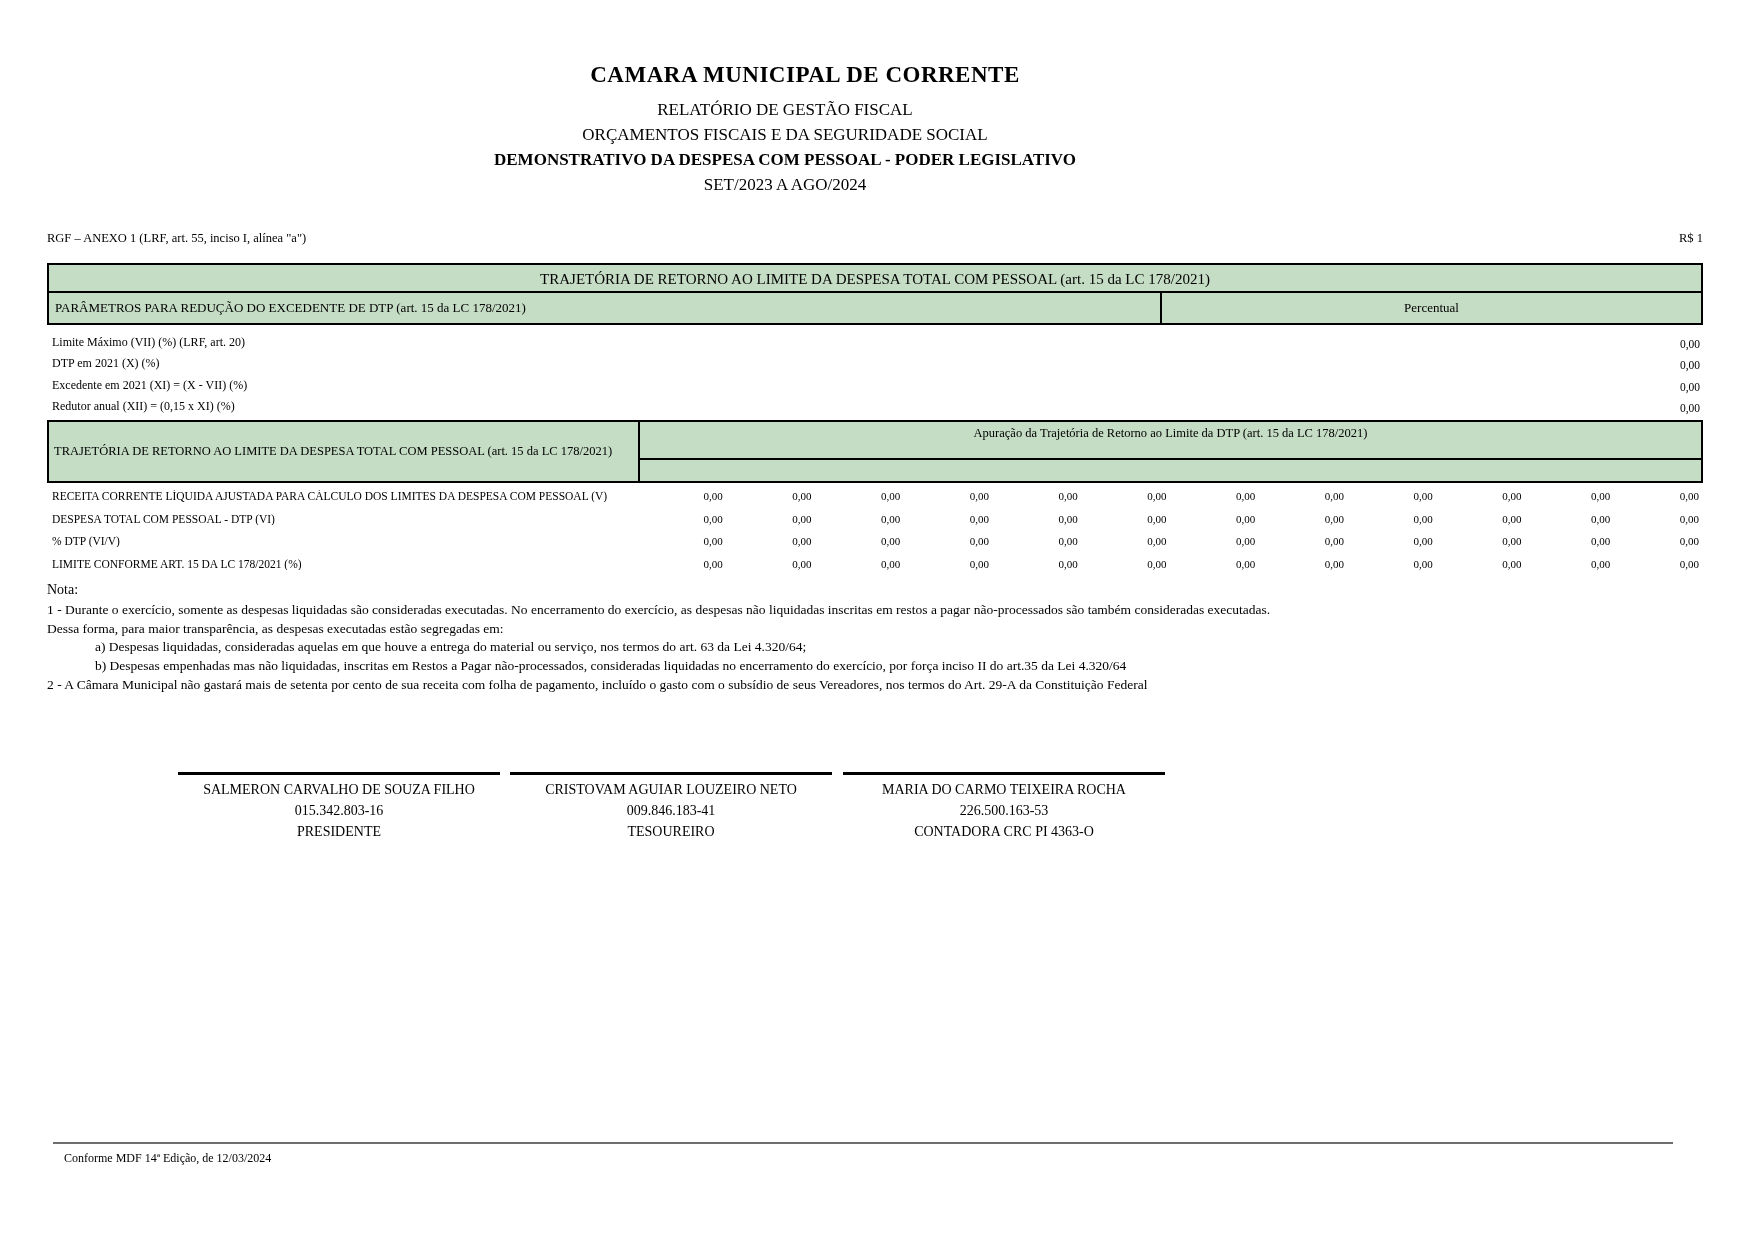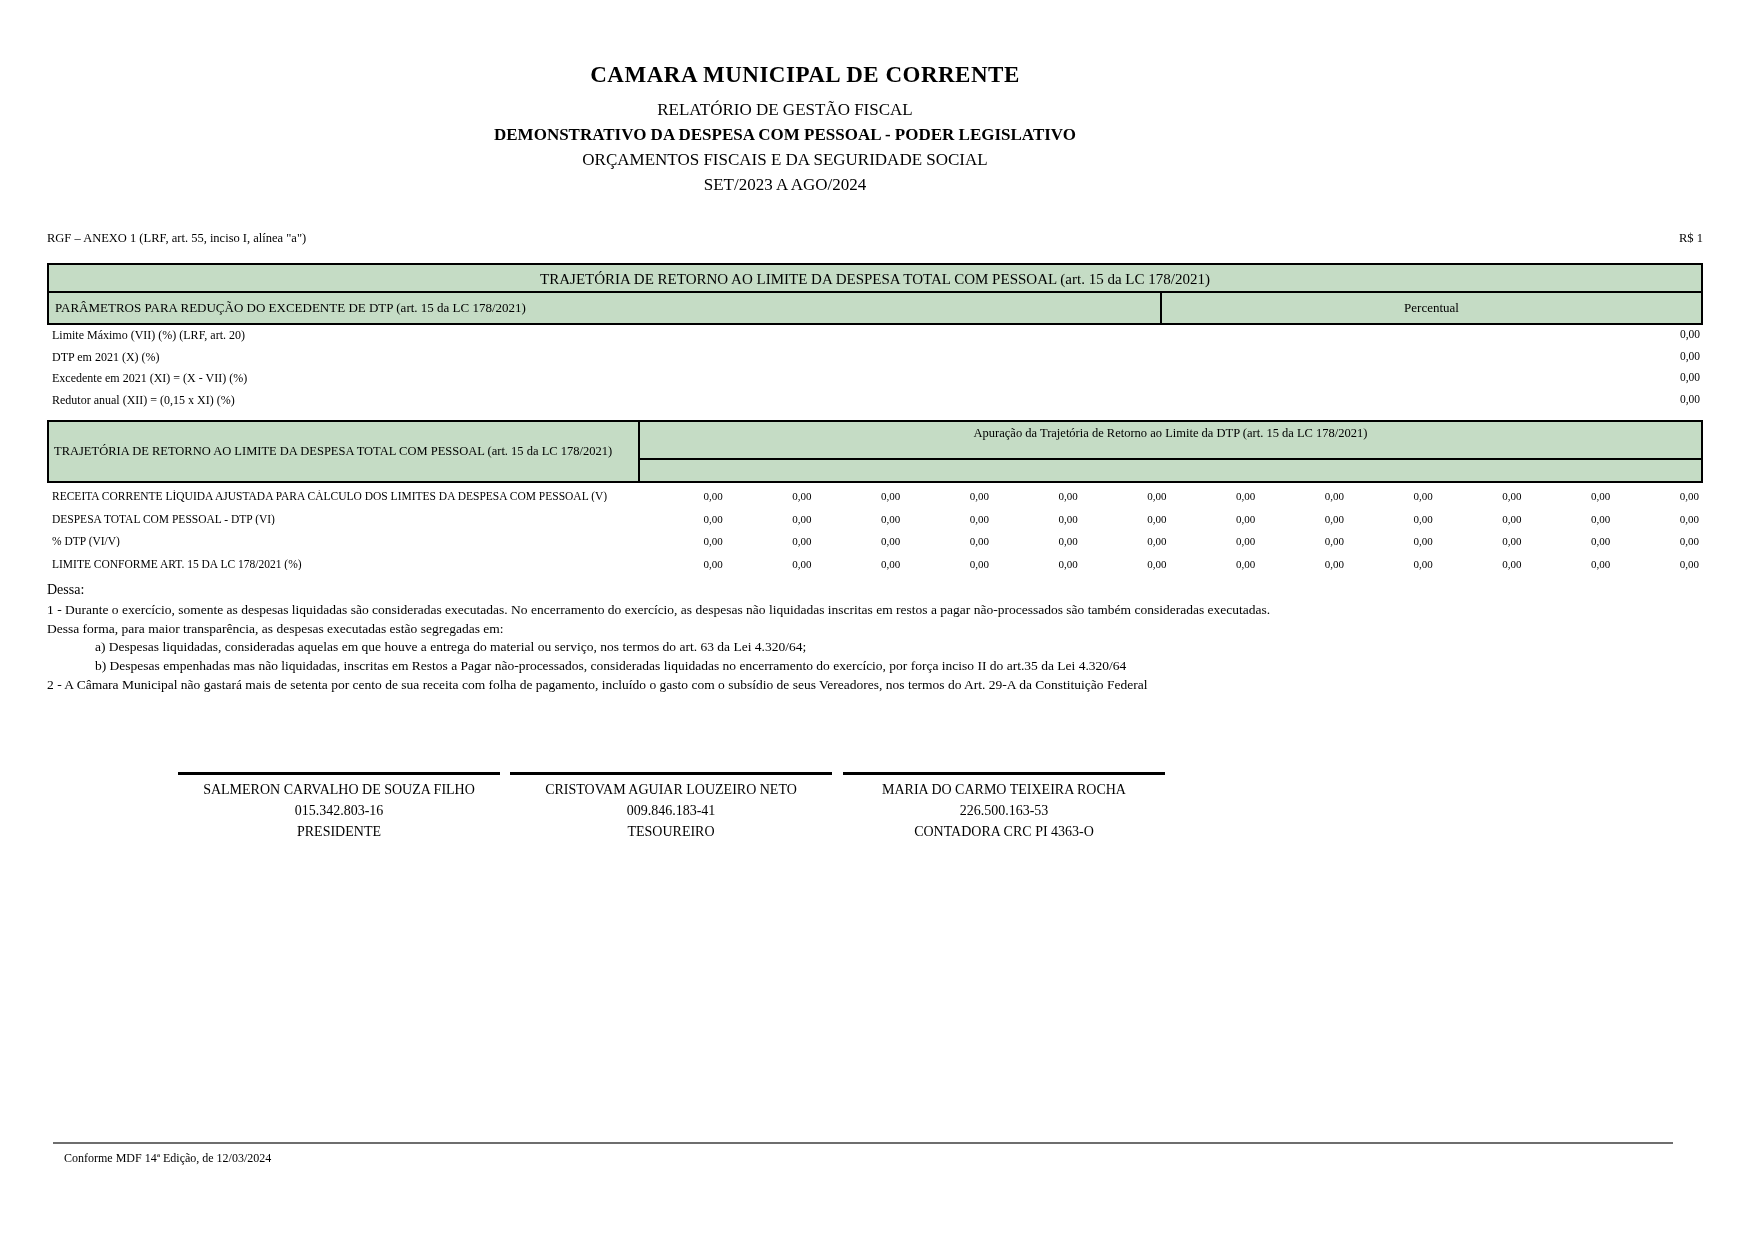--- a/index.html
+++ b/index.html
@@ -20,21 +20,21 @@
   
   .t1-box { position:absolute; left:47px; top:263px; width:1656px;
             border:2px solid var(--border); background:var(--green); }
   .t1-title { height:28px; line-height:28px; text-align:center; font-size:15px;
               border-bottom:2px solid var(--border); white-space:nowrap; overflow:hidden; }
   .t1-head { display:flex; height:30px; }
   .t1-head-left  { width:1113px; padding-left:6px; line-height:30px; font-size:13px;
                    border-right:2px solid var(--border); white-space:nowrap; overflow:hidden; }
   .t1-head-right { flex:1; text-align:center; line-height:30px; font-size:13px; }
   .t1-rows { position:absolute; left:47px; top:328px; width:1656px; }
-  .t1-row  { display:flex; justify-content:space-between; align-items:flex-start; height:21.5px; }
+  .t1-row  { display:flex; justify-content:space-between; align-items:flex-end; height:21.5px; }
   .t1-label { padding-left:5px; font-size:12px; white-space:nowrap; }
   .t1-value { padding-right:3px; font-size:11.5px; }
   
   .t2-box { position:absolute; left:47px; top:420px; width:1656px; height:63px;
             border:2px solid var(--border); background:var(--green); display:flex; }
   .t2-left { width:591px; border-right:2px solid var(--border); font-size:12.5px;
              display:flex; align-items:center; padding-left:5px;
              white-space:nowrap; overflow:hidden; }
   .t2-right { flex:1; display:flex; flex-direction:column; min-width:0; }
   .t2-span  { height:38px; line-height:22px; text-align:center; font-size:12.5px;
@@ -69,22 +69,22 @@
   .footer-text { position:absolute; left:64px; top:1151px; font-size:12px; }
 </style>
 </head>
 <body>
 
 <div class="page">
 
   <div class="doc-header">
     <div class="doc-title">CAMARA MUNICIPAL DE CORRENTE</div>
     <div class="doc-sub">RELATÓRIO DE GESTÃO FISCAL</div>
+    <div class="doc-sub">ORÇAMENTOS FISCAIS E DA SEGURIDADE SOCIAL</div>
     <div class="doc-sub bold">DEMONSTRATIVO DA DESPESA COM PESSOAL - PODER LEGISLATIVO</div>
-    <div class="doc-sub">ORÇAMENTOS FISCAIS E DA SEGURIDADE SOCIAL</div>
     <div class="doc-sub">SET/2023 A AGO/2024</div>
   </div>
 
   <div class="meta">
     <span>RGF – ANEXO 1 (LRF, art. 55, inciso I, alínea "a")</span>
     <span>R$ 1</span>
   </div>
 
   <div class="t1-box">
     <div class="t1-title">TRAJETÓRIA DE RETORNO AO LIMITE DA DESPESA TOTAL COM PESSOAL (art. 15 da LC 178/2021)</div>
@@ -175,21 +175,21 @@
         <div class="t2-val">0,00</div>
         <div class="t2-val">0,00</div>
         <div class="t2-val">0,00</div>
         <div class="t2-val">0,00</div>
         <div class="t2-val">0,00</div>
         <div class="t2-val">0,00</div>
       </div>
     </div>
 
   <div class="notes">
-    <div class="note-title">Dessa:</div>
+    <div class="note-title">Nota:</div>
     <div id="notes-lines">
         <div class="note-line">1 - Durante o exercício, somente as despesas liquidadas são consideradas executadas. No encerramento do exercício, as despesas não liquidadas inscritas em restos a pagar não-processados são também consideradas executadas.</div>
         <div class="note-line">Dessa forma, para maior transparência, as despesas executadas estão segregadas em:</div>
         <div class="note-line indent">a) Despesas liquidadas, consideradas aquelas em que houve a entrega do material ou serviço, nos termos do art. 63 da Lei 4.320/64;</div>
         <div class="note-line indent">b) Despesas empenhadas mas não liquidadas, inscritas em Restos a Pagar não-processados, consideradas liquidadas no encerramento do exercício, por força inciso II do art.35 da Lei 4.320/64</div>
         <div class="note-line">2 - A Câmara Municipal não gastará mais de setenta por cento de sua receita com folha de pagamento, incluído o gasto com o subsídio de seus Vereadores, nos termos do Art. 29-A da Constituição Federal</div>
       </div>
   </div>
 
   <div class="signatures" id="signatures">

